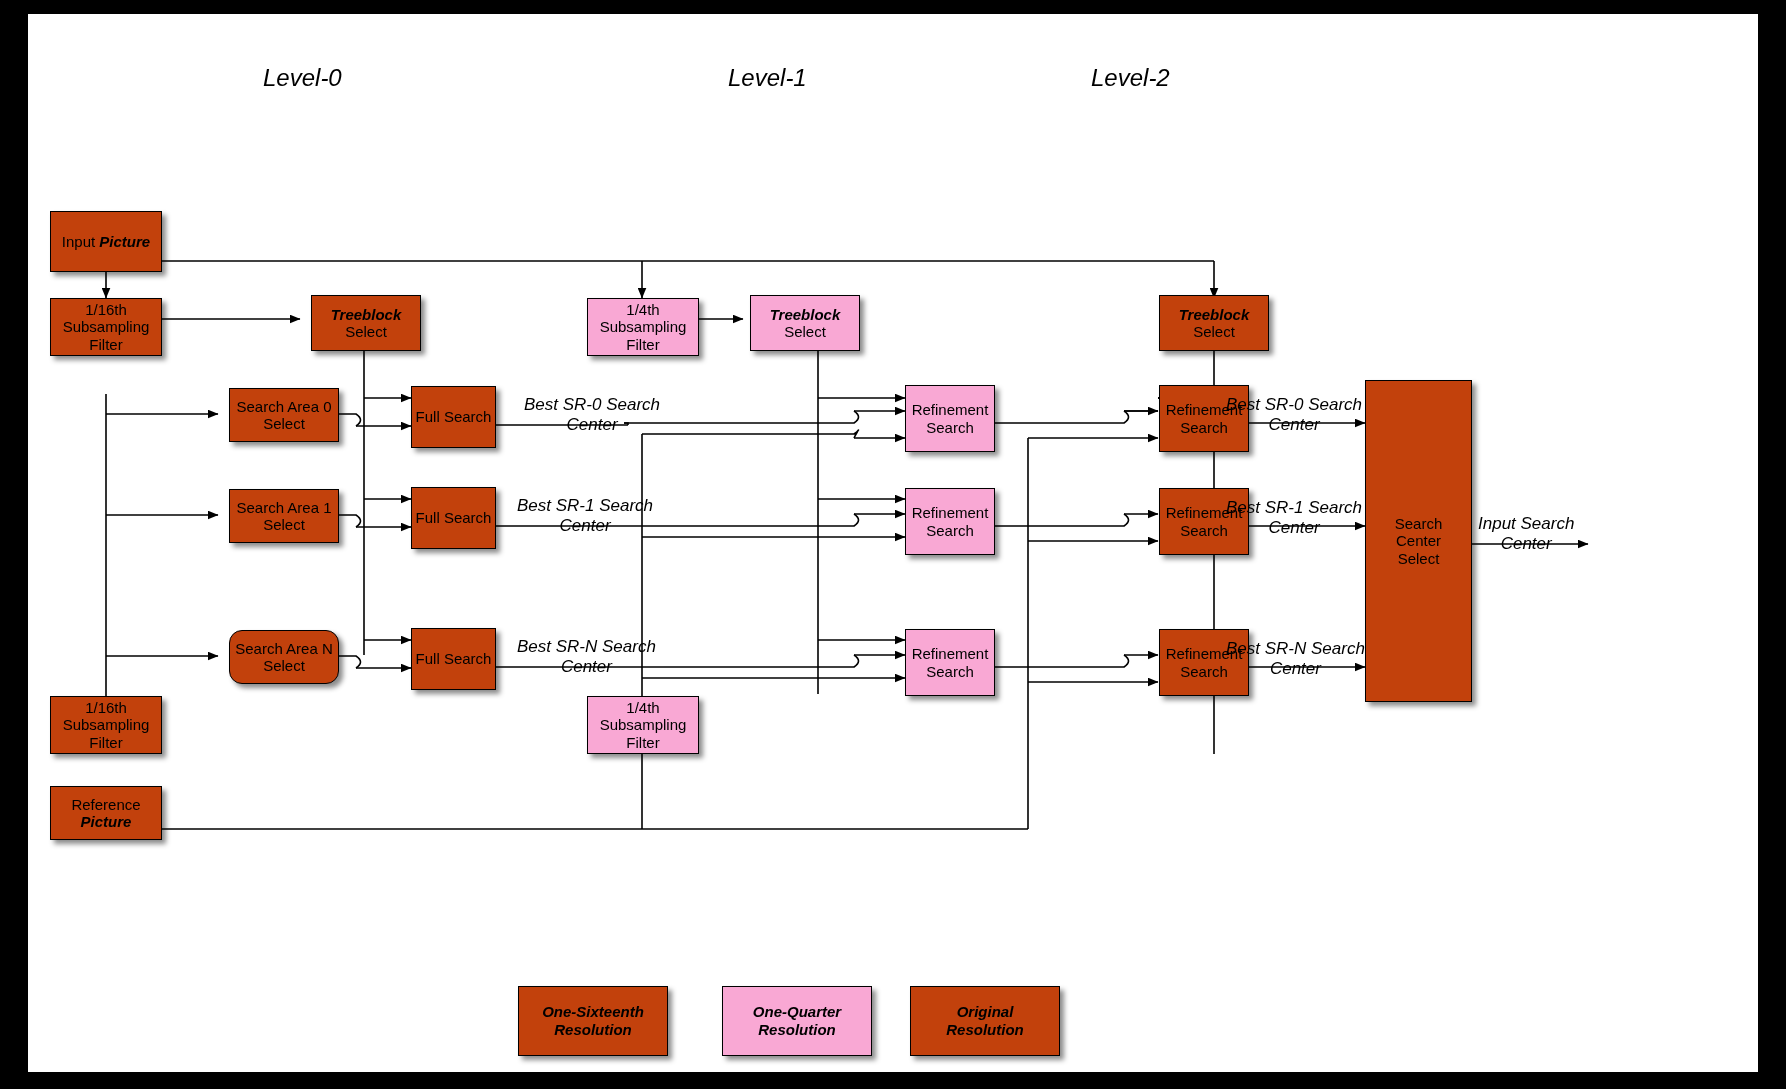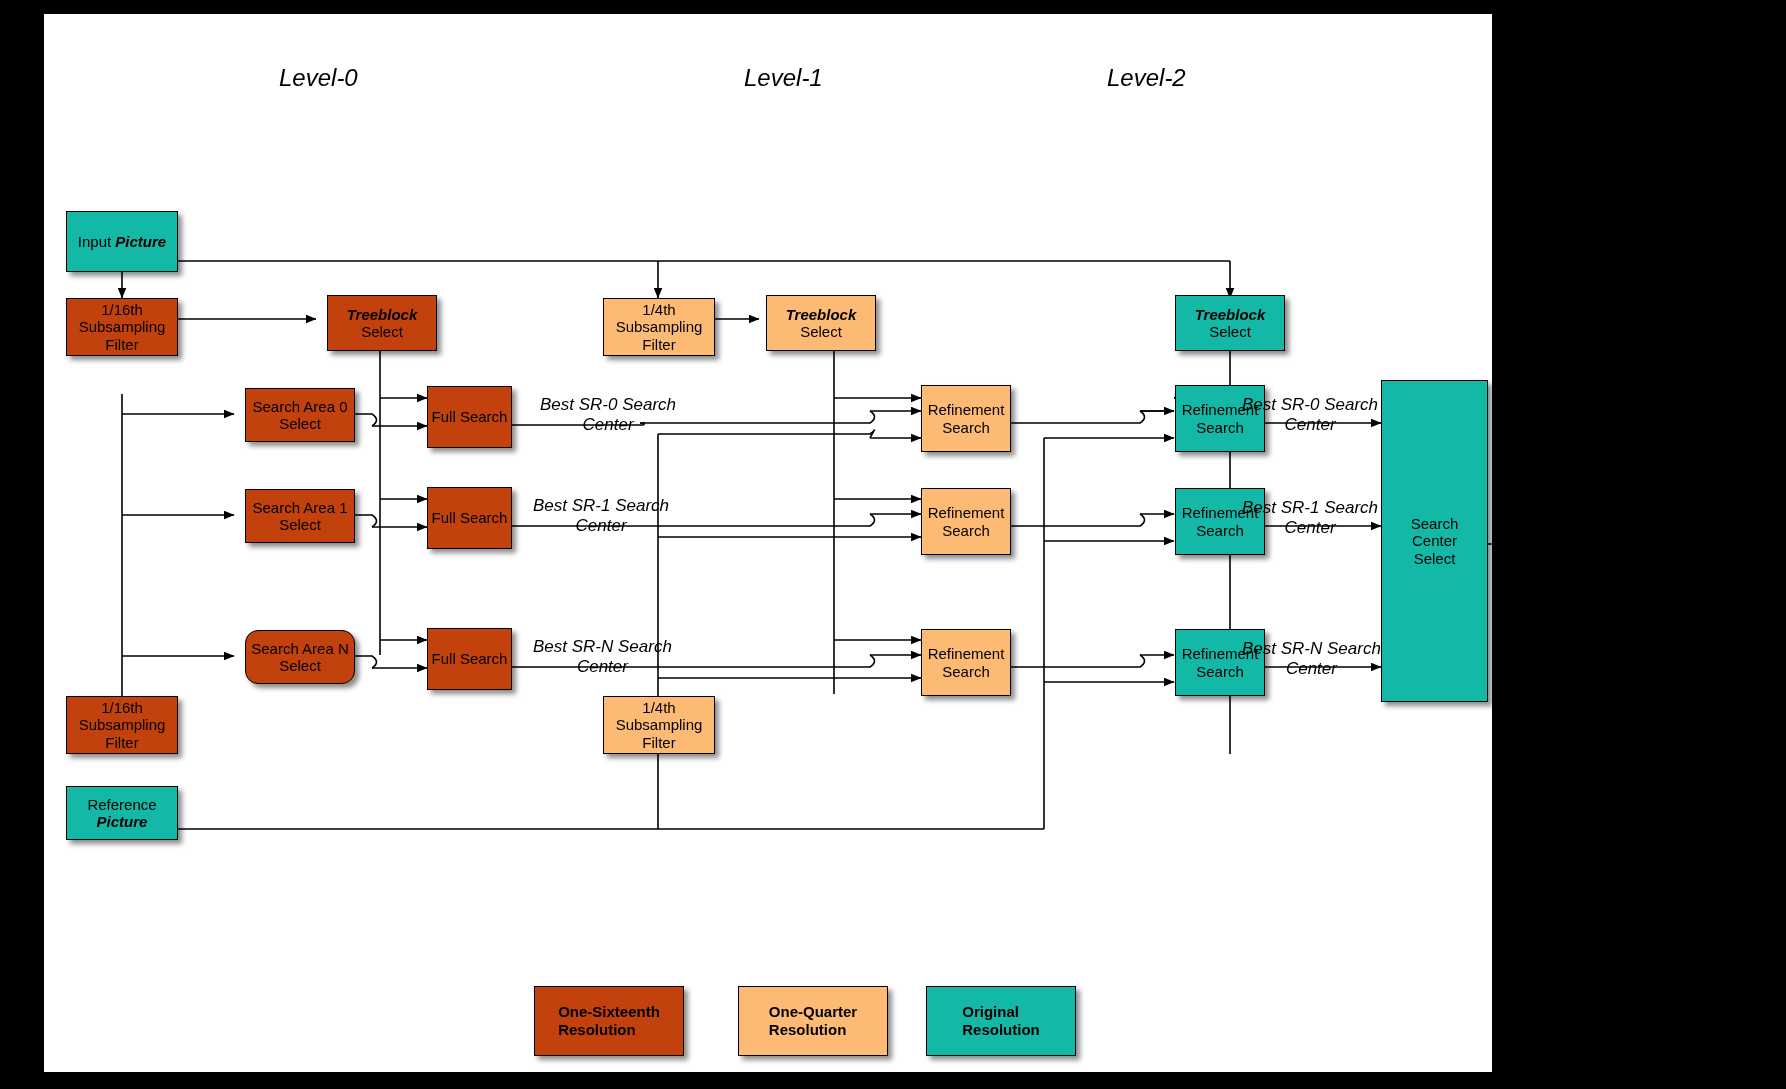--- a/index.html
+++ b/index.html
@@ -1,32 +1,32 @@
 <!DOCTYPE html>
 <html><head>
 <meta charset="utf-8">
 <style>
   html,body{margin:0;padding:0;background:#000;}
   body{width:1786px;height:1089px;font-family:"Liberation Sans",sans-serif;}
-  #canvas{position:absolute;left:28px;top:14px;width:1448px;height:1058px;background:#fff;overflow:hidden;margin-left:16px;}
+  #canvas{position:absolute;left:28px;top:14px;width:1730px;height:1058px;background:#fff;overflow:hidden;}
   svg#wires{position:absolute;left:0;top:0;width:1730px;height:1058px;}
   .node{position:absolute;box-sizing:border-box;border:1px solid #000;
         display:flex;align-items:center;justify-content:center;text-align:center;
         font-size:15px;line-height:1.16;color:#000;
         box-shadow:4px 4px 5px rgba(0,0,0,0.45);}
   .orange{background:#c2410c;}
-  .green{background:#fdba74;}
-  .blue{background:#14b8a6;}
+  .green{background:#f9a8d4;}
+  .blue{background:#c2410c;}
   .node b{font-weight:bold;font-style:italic;}
   .lvl{position:absolute;font-style:italic;font-size:24px;color:#000;white-space:nowrap;}
   .wlabel{position:absolute;font-style:italic;font-size:17px;line-height:1.15;
           text-align:center;white-space:nowrap;color:#000;}
   .legend{position:absolute;box-sizing:border-box;border:1px solid #000;
-          display:flex;align-items:center;justify-content:center;
-          font-size:15px;font-weight:bold;line-height:1.2;
+          display:flex;align-items:center;justify-content:center;text-align:center;
+          font-size:15px;font-weight:bold;font-style:italic;line-height:1.2;
           box-shadow:4px 4px 5px rgba(0,0,0,0.45);}
 </style>
 </head>
 <body>
 
 <div id="canvas">
 
   <svg id="wires" viewBox="0 0 1730 1058">
     <defs>
       <marker id="ah" markerWidth="11" markerHeight="9" refX="10.5" refY="4.5" orient="auto" markerUnits="userSpaceOnUse">

